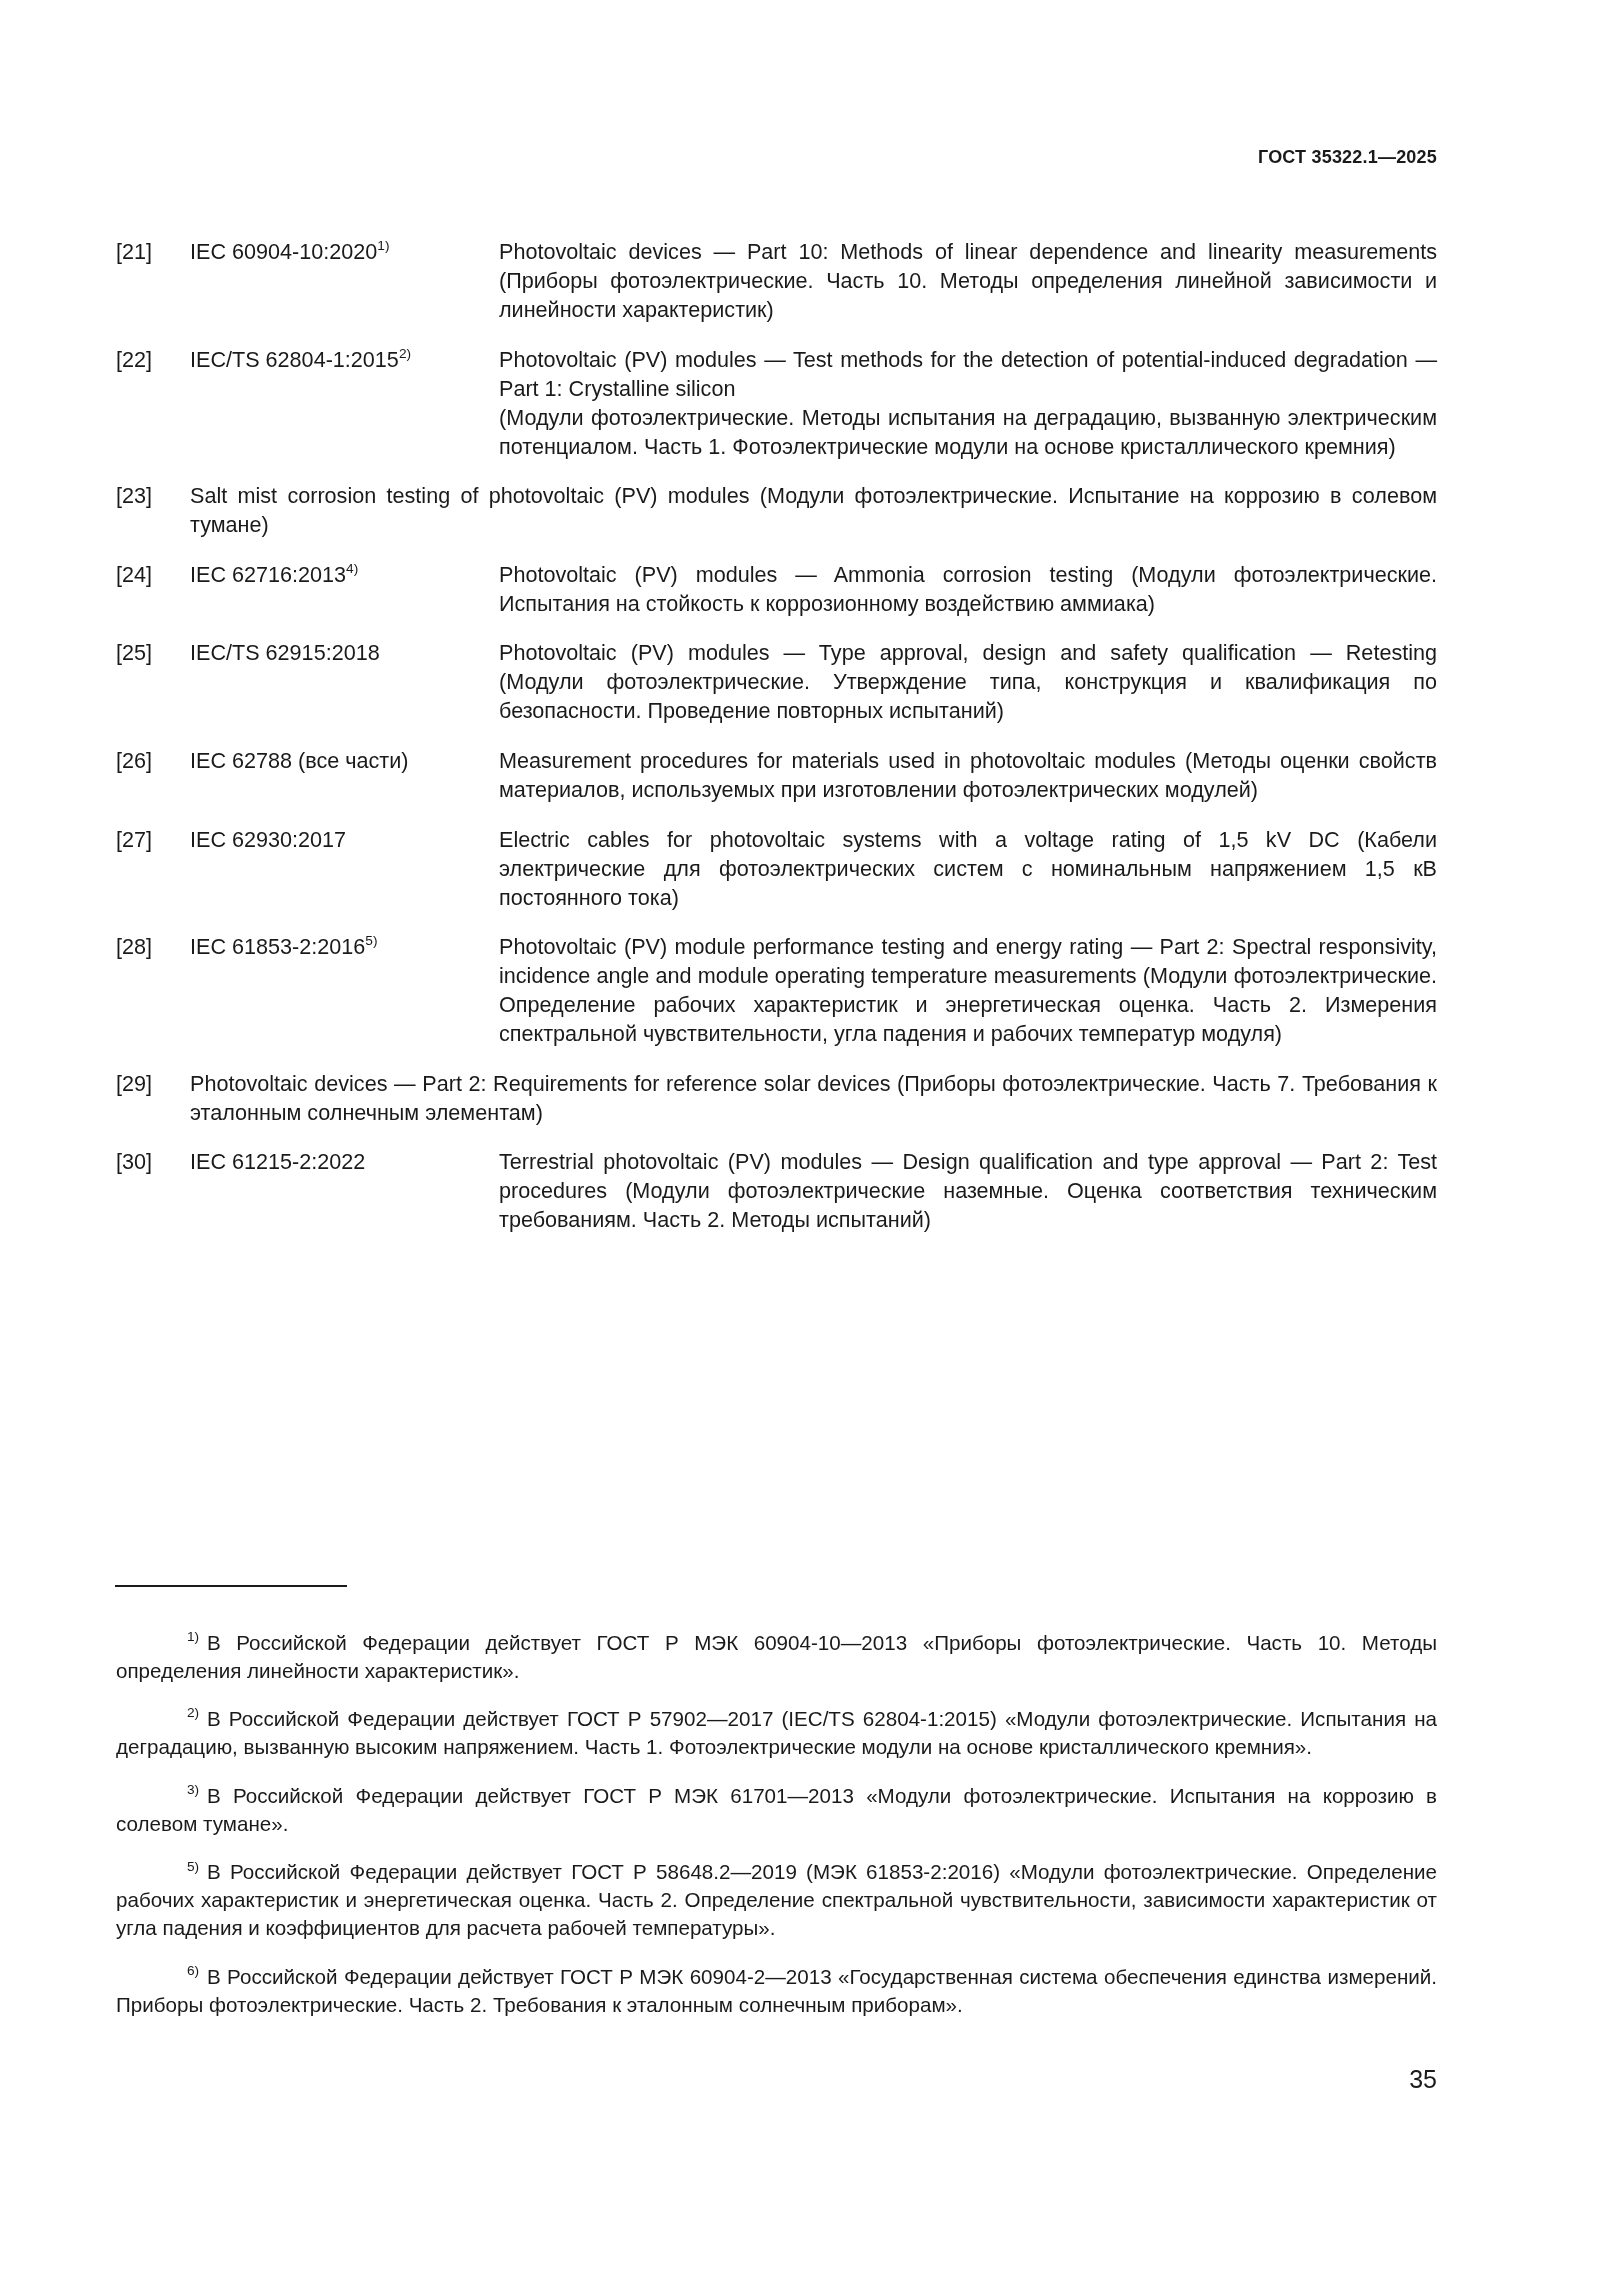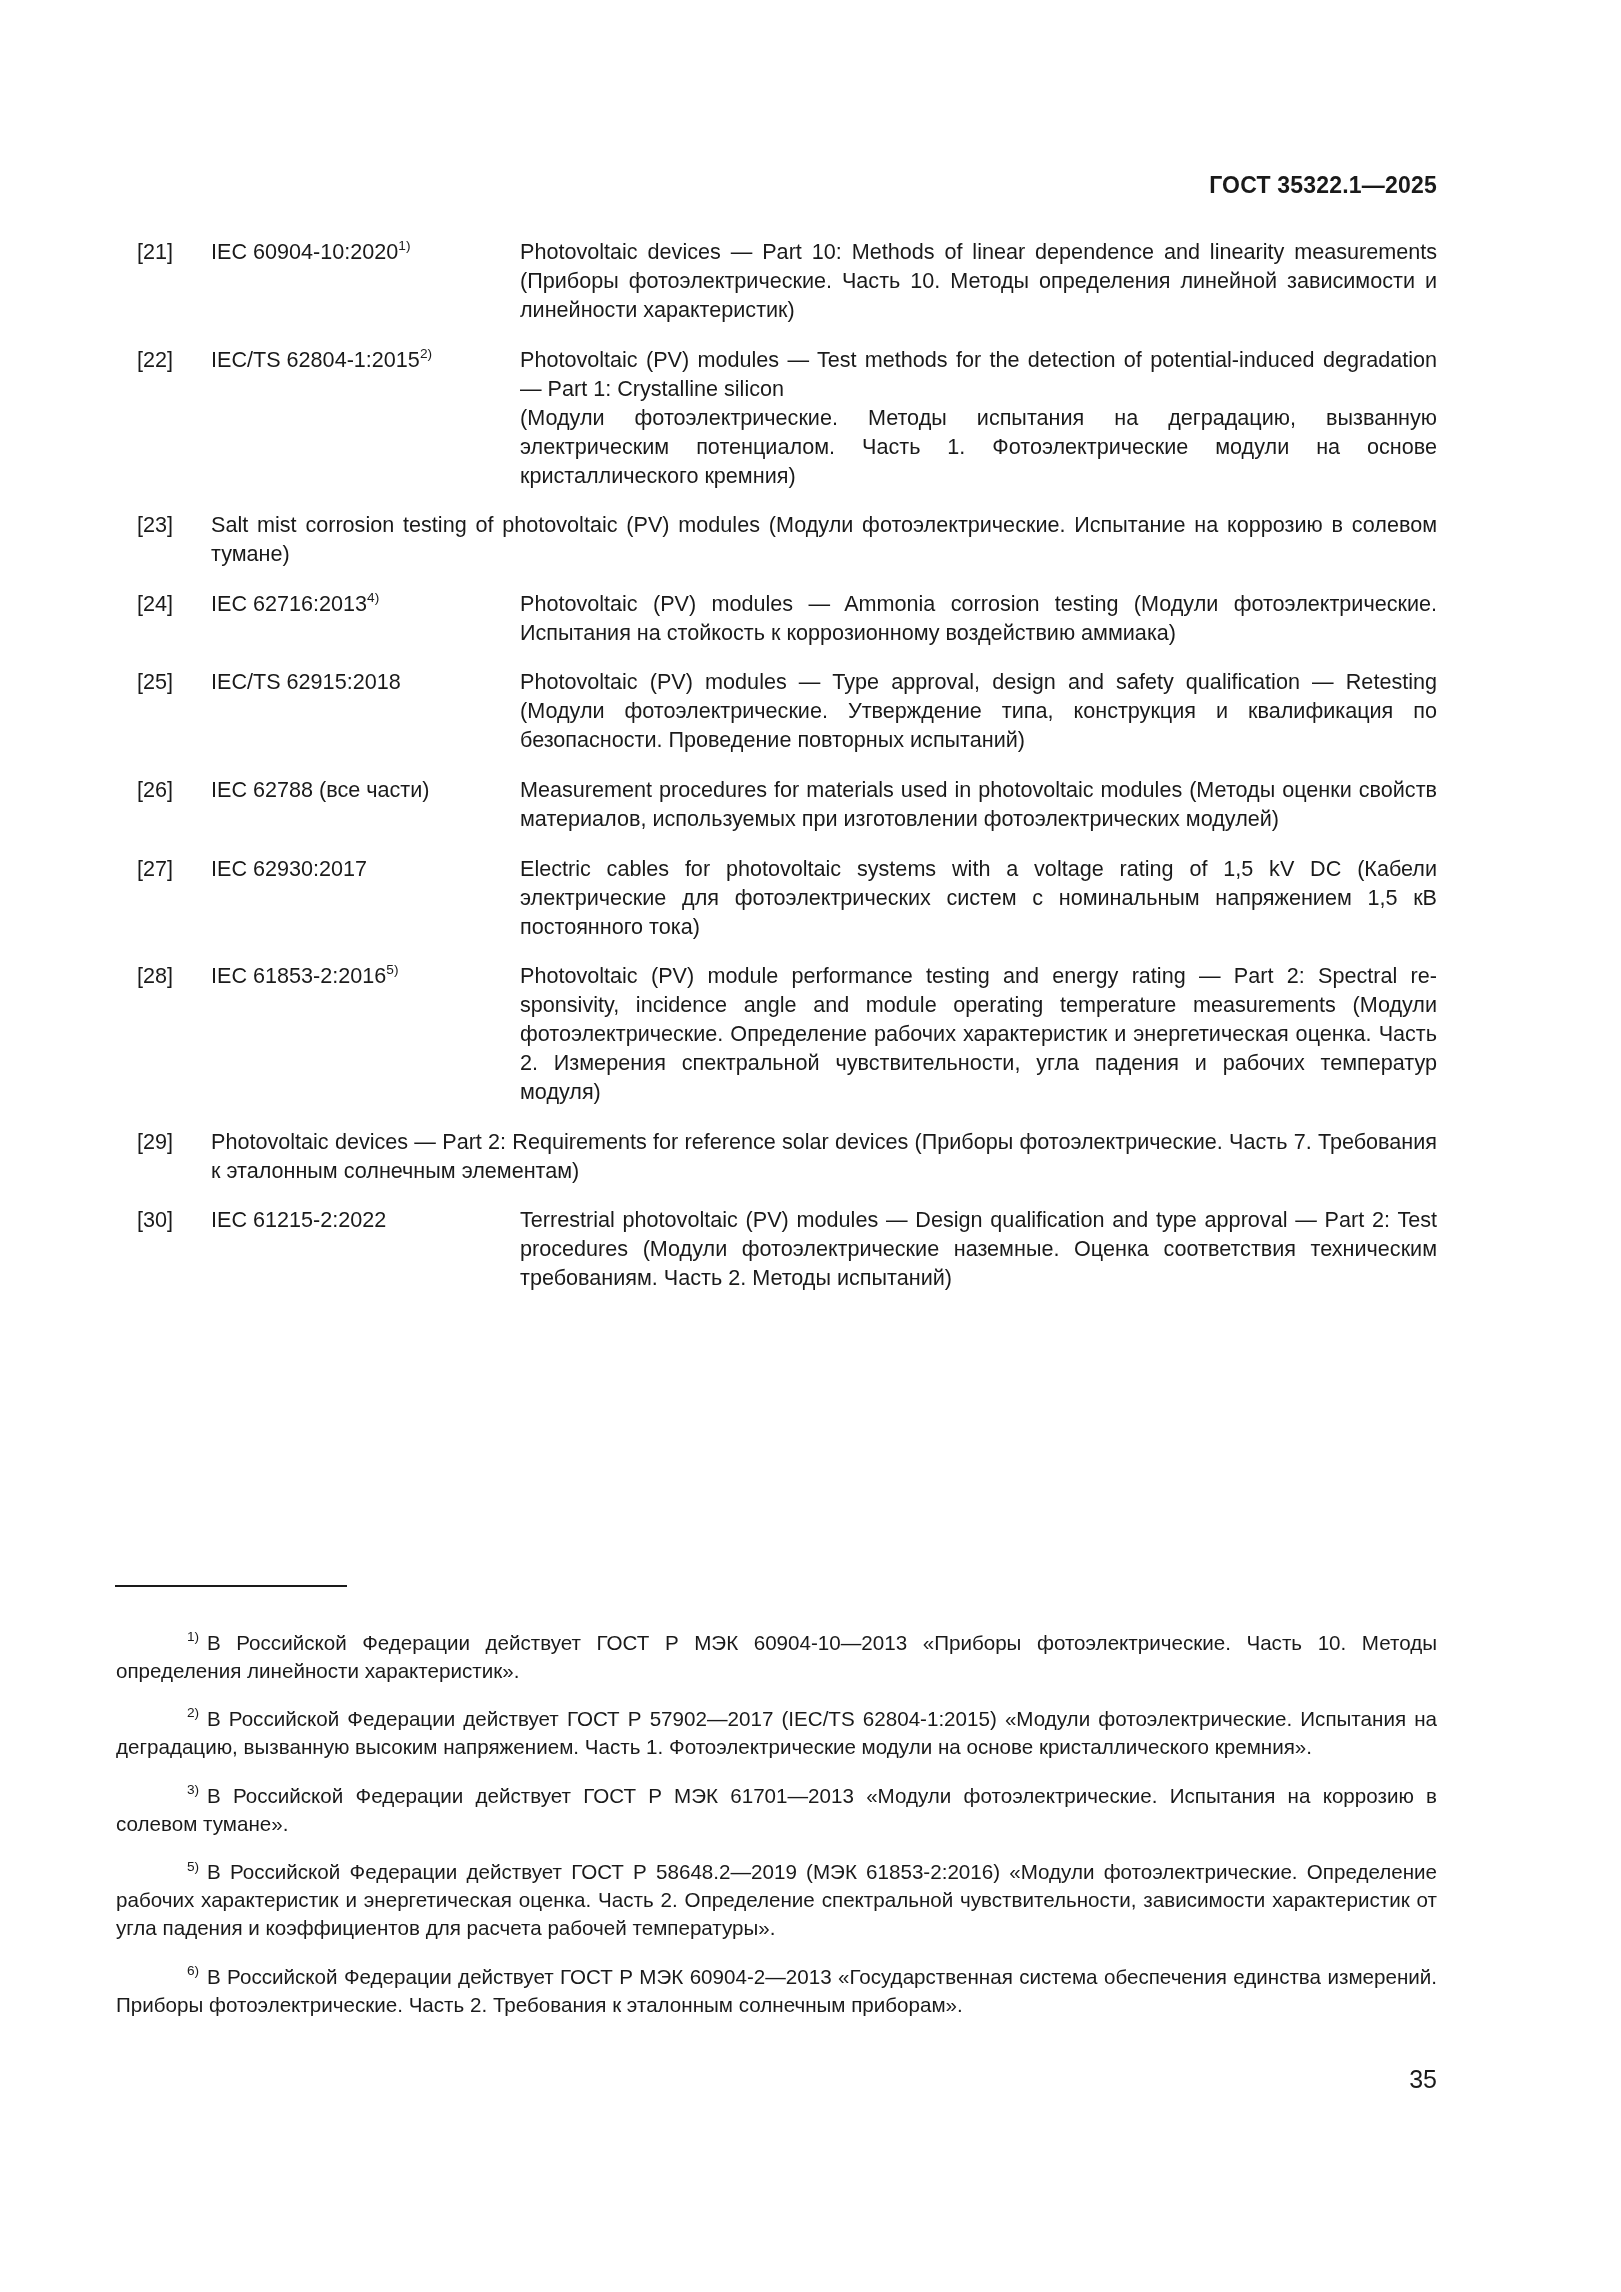--- a/index.html
+++ b/index.html
@@ -2,27 +2,27 @@
 <html><head>
 <meta charset="utf-8">
 <style>
   html, body { margin: 0; padding: 0; background: #ffffff; }
   body {
     width: 1621px; height: 2293px; position: relative; overflow: hidden;
     font-family: "Liberation Sans", sans-serif; color: #1a1a1a;
   }
   .header {
     position: absolute; top: 147px; right: 184px;
-    font-size: 23px; font-weight: bold; letter-spacing: 0.2px; margin-top: 25px;
+    font-size: 18px; font-weight: bold; letter-spacing: 0.2px;
   }
   .refs {
     position: absolute; top: 237px; left: 116px; width: 1321px;
   }
   .ref {
-    display: flex; font-size: 21.6px; line-height: 29px; margin-bottom: 20.6px; margin-left: 21px;
+    display: flex; font-size: 21.6px; line-height: 29px; margin-bottom: 20.6px;
   }
   .ref-num { width: 74px; flex: none; }
   .ref-code { width: 309px; flex: none; white-space: nowrap; }
   .ref-code sup, .fn sup { font-size: 13.7px; vertical-align: 8.8px; line-height: 0; }
   .ref-desc { flex: 1; text-align: justify; hyphens: manual; }
   .ref-desc .line { display: block; }
   .sep {
     position: absolute; top: 1585px; left: 115px; width: 232px; height: 0;
     border-top: 2px solid #1a1a1a;
   }

